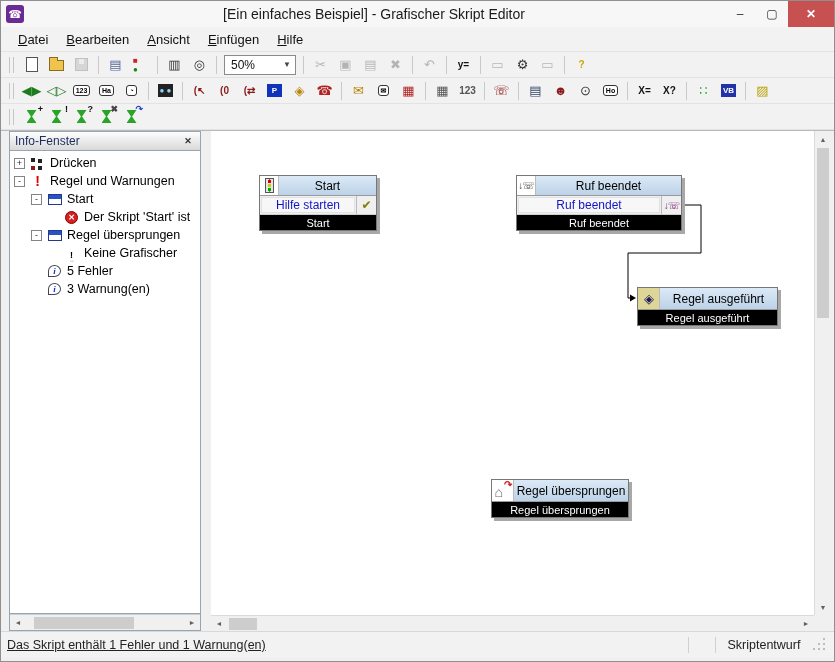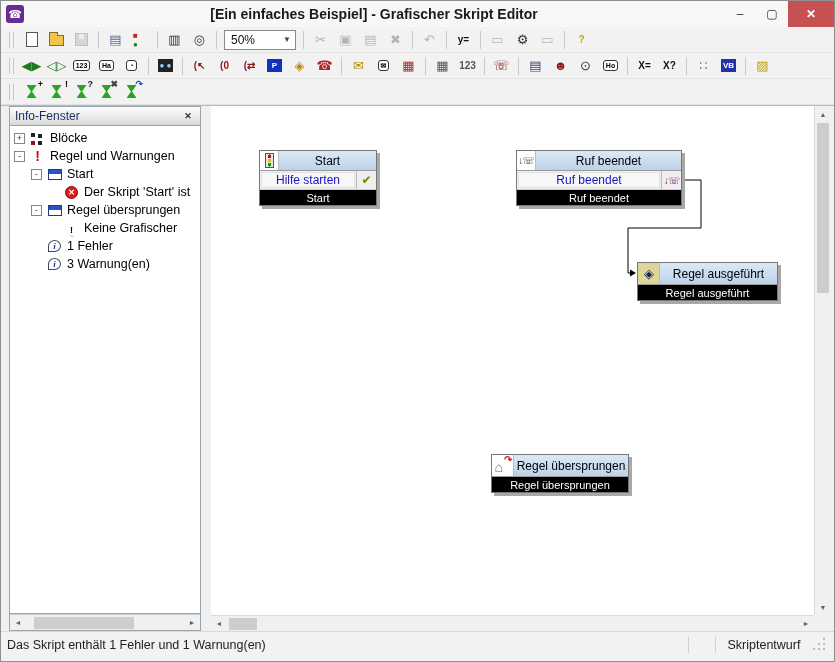--- a/index.html
+++ b/index.html
@@ -7,21 +7,21 @@
   body { font-family:"Liberation Sans", sans-serif; }
 
   .win { width:835px; height:662px; border:1px solid #8f8f8f; background:#f0f0f0;
          display:flex; flex-direction:column; }
 
   
   .titlebar { height:26px; flex:none; display:flex; align-items:center; background:#f7f7f7; padding-left:5px; }
   .logo { width:18px; height:18px; background:#6a2a93; border-radius:3px; color:#fff;
           display:flex; align-items:center; justify-content:center; font-size:11px; flex:none; }
   .title { flex:1; text-align:center; font-size:14px; color:#1a1a1a;
-           white-space:nowrap; overflow:hidden;font-weight:bold; }
+           white-space:nowrap; overflow:hidden; }
   .winctl { display:flex; height:100%; flex:none; }
   .wbtn { width:32px; height:100%; display:flex; align-items:center; justify-content:center;
           font-size:12px; color:#333; }
   .wbtn.close { width:46px; background:#c75050; color:#fff; font-weight:bold; }
 
   
   .menubar { height:25px; flex:none; display:flex; align-items:center; padding-left:8px;
              background:#f2f2f2; border-bottom:1px solid #e3e3e3; font-size:13px; color:#111; }
   .menu-item { padding:3px 9px; cursor:default; }
 
@@ -140,21 +140,21 @@
       radial-gradient(circle 2px at 50% 50%, #cccc00 90%, transparent),
       radial-gradient(circle 2px at 50% 82%, #00aa00 90%, transparent), #e6e6e6; }
   .ico-skip { position:relative; width:18px; height:17px; letter-spacing:0; }
   .sk-house { position:absolute; left:1px; bottom:-1px; font-size:14px; }
   .sk-arrow { position:absolute; right:-1px; top:-3px; font-size:10px; font-weight:bold; }
 
   
   .statusbar { height:26px; flex:none; display:flex; align-items:center; background:#f2f2f2;
                border-top:1px solid #d8d8d8; font-size:12.5px; color:#222; padding:0 6px; }
   .sb-help { width:349px; padding-left:4px; white-space:nowrap; overflow:hidden; }
-  .sb-status { flex:1; white-space:nowrap; overflow:hidden; }
+  .sb-status { flex:1; white-space:nowrap; overflow:hidden;text-decoration:underline; }
   .sb-sep { width:1px; height:16px; background:#d0d0d0; flex:none; }
   .sb-gap { width:26px; flex:none; }
   .sb-mode { width:96px; text-align:center; flex:none; }
   .sb-grip { width:16px; height:16px; position:relative; flex:none; }
   .sb-grip::after { content:""; position:absolute; right:3px; bottom:3px; width:2px; height:2px;
                     background:#bbb; box-shadow:-5px 5px 0 #bbb? ; }
   .sb-grip::before { content:""; position:absolute; right:3px; bottom:3px; width:2px; height:2px;
                      background:#bdbdbd; box-shadow:0 -5px 0 #bdbdbd, 0 -10px 0 #bdbdbd,
                      -5px 0 0 #bdbdbd, -5px -5px 0 #bdbdbd, -10px 0 0 #bdbdbd; }
   .bottom-pad { height:4px; flex:none; background:#f0f0f0; }
@@ -167,20 +167,27 @@
   <div class="titlebar">
     <span class="logo" style="color: rgb(255, 255, 255);">☎</span>
     <span class="title">[Ein einfaches Beispiel] - Grafischer Skript Editor</span>
     <span class="winctl">
         <span class="wbtn">–</span>
         <span class="wbtn">▢</span>
         <span class="wbtn close">✕</span>
       </span>
   </div>
 
+  <div class="menubar">
+      <span class="menu-item"><u>D</u>atei</span>
+      <span class="menu-item"><u>B</u>earbeiten</span>
+      <span class="menu-item"><u>A</u>nsicht</span>
+      <span class="menu-item"><u>E</u>infügen</span>
+      <span class="menu-item"><u>H</u>ilfe</span>
+    </div>
 
   <div class="tbrow">
       <span class="grip"></span>
       <span style="display:flex;align-items:center">
         <span class="tb-btn">
           <span class="ico-doc"></span>
         </span>
         <span class="tb-btn">
           <span class="ico-folder"></span>
         </span>
@@ -371,21 +378,21 @@
         <span>Info-Fenster</span>
         <span class="panel-close">✕</span>
       </div>
       <div class="panel-body">
         <div class="tree">
             <div class="tree-row" style="padding-left: 0px;">
               <span class="exp">+</span>
               <span class="ti">
                 <span class="ti-blocks"></span>
               </span>
-              <span class="tree-label">Blöcke</span>
+              <span class="tree-label">Drücken</span>
             </div>
             <div class="tree-row" style="padding-left: 0px;">
               <span class="exp">-</span>
               <span class="ti">
                 <span class="ti-excl">!</span>
               </span>
               <span class="tree-label">Regel und Warnungen</span>
             </div>
             <div class="tree-row" style="padding-left: 17px;">
               <span class="exp">-</span>
@@ -413,21 +420,21 @@
               <span class="ti">
                 <span class="ti-warn"><span class="tri"></span><span class="bang">!</span></span>
               </span>
               <span class="tree-label">Keine Grafischer</span>
             </div>
             <div class="tree-row" style="padding-left: 17px;">
               <span class="exp-spacer"></span>
               <span class="ti">
                 <span class="ti-info">i</span>
               </span>
-              <span class="tree-label">1 Fehler</span>
+              <span class="tree-label">5 Fehler</span>
             </div>
             <div class="tree-row" style="padding-left: 17px;">
               <span class="exp-spacer"></span>
               <span class="ti">
                 <span class="ti-info">i</span>
               </span>
               <span class="tree-label">3 Warnung(en)</span>
             </div>
           </div>
       </div>

